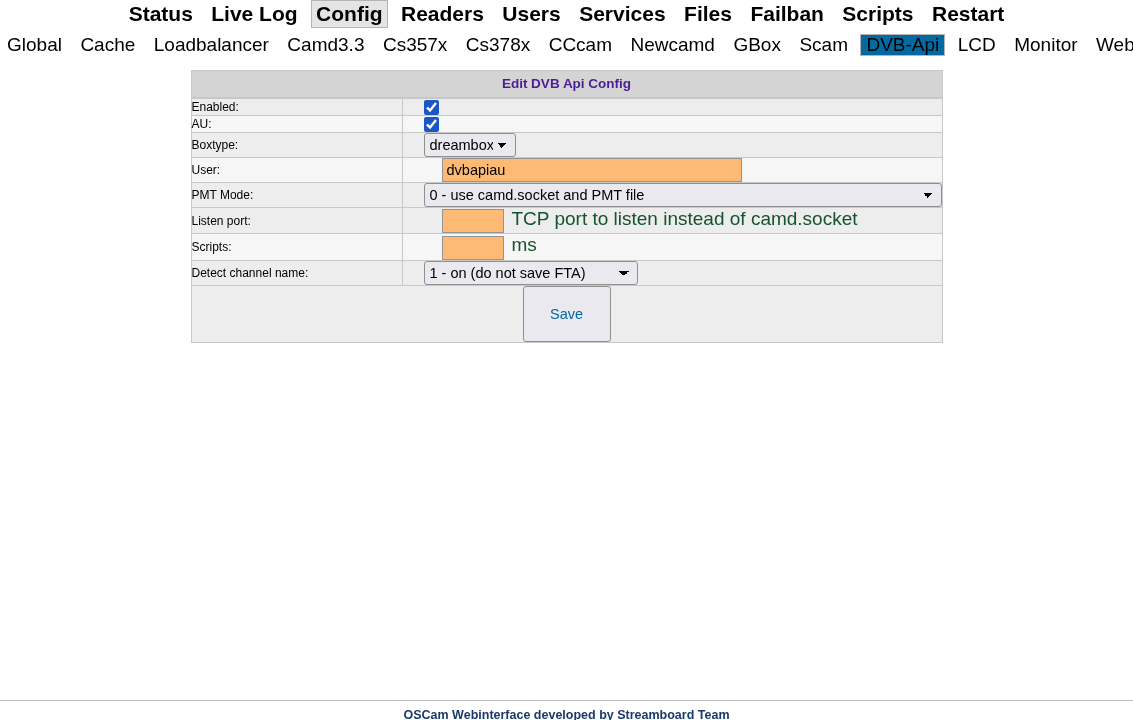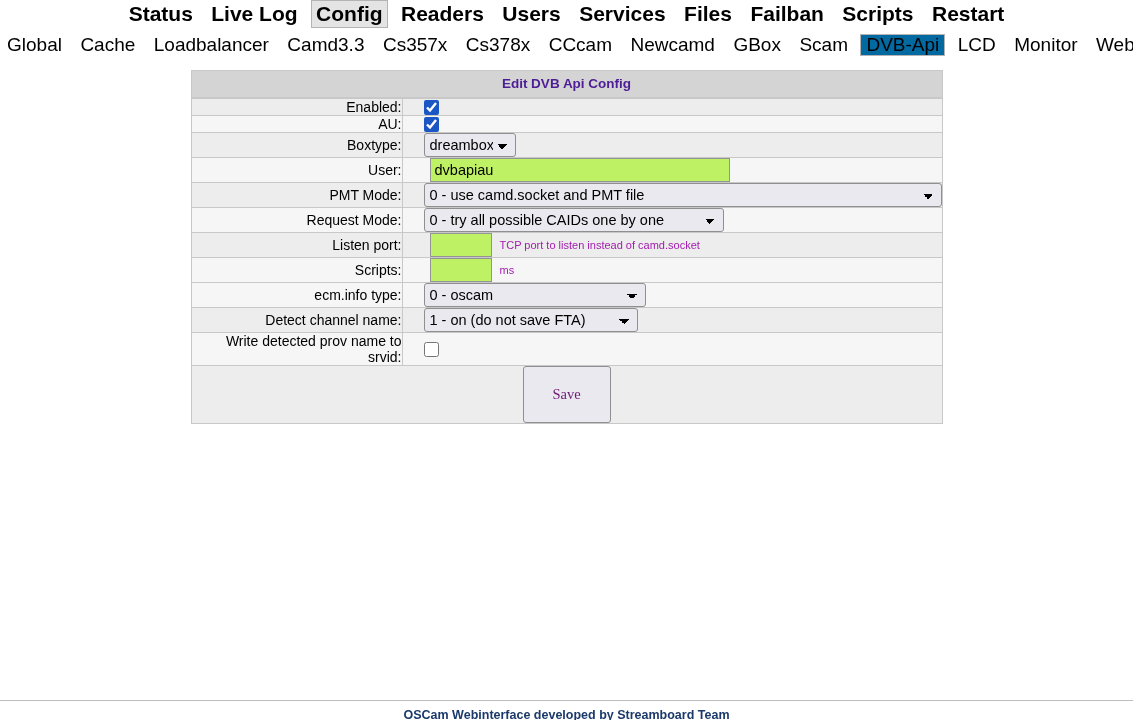--- a/index.html
+++ b/index.html
@@ -83,49 +83,48 @@
     border: 1px solid #c8c8c8;
     color: #4c1d95;
   }
   tr.odd td { background: #ededed; }
   tr.even td { background: #f6f6f6; }
   td.lbl {
     width: 222px;
     padding: 11px 0 11px 8px;
     color: #000;
     vertical-align: middle;
-    font-size: 14px;
-    text-align: right;
+    font-size: 12px;
   }
   td.val {
     padding: 7px 0 7px 8px;
     vertical-align: middle;
   }
   .hint {
-    font-size: 11px;
-    color: #a21caf;
+    font-size: 19px;
+    color: #14532d;
     margin-left: 8px;
     margin-top: 20px;
   }
   input[type=checkbox] {
     width: 15px;
     height: 15px;
     margin: 0 0 0 21px;
     vertical-align: middle;
     accent-color: #1a56c4;
   }
   input.txt {
     font-family: "Liberation Sans", sans-serif;
     font-size: 14.5px;
     padding: 3px 4px;
     border: 1px solid #949494;
-    background: #bef264;
+    background: #fdba74;
     color: #000;
     vertical-align: middle;
-    margin-left: 27px;
+    margin-left: 39px;
   }
   input.user { width: 300px; }
   input.small { width: 62px; }
   select {
     font-family: "Liberation Sans", sans-serif;
     font-size: 14.5px;
     padding: 3px 22px 3px 5px;
     border: 1px solid #8f8f8f;
     border-radius: 3px;
     background: #e9e9ef;
@@ -148,28 +147,28 @@
   select.narrow { width: 222px; }
   select.box    { width: 92px; }
   select.det    { width: 214px; }
 
   td.savecell {
     background: #ededed;
     text-align: center;
     padding: 9px 0 10px 0;
   }
   button.save {
-    font-family: Liberation Serif, serif;
+    font-family: Liberation Sans, sans-serif;
     font-size: 14.5px;
     padding: 19px 0;
     width: 88px;
     border: 1px solid #8f8f8f;
     border-radius: 3px;
     background: #e9e9ef;
-    color: #701a75;
+    color: #0369a1;
     cursor: pointer;
   }
 
   
   .footline {
     position: absolute;
     left: 0;
     top: 700px;
     width: 1133px;
     border-top: 1px solid #bdbdbd;
@@ -251,62 +250,40 @@
           </td>
         </tr>
         <tr class="odd">
           <td class="lbl">PMT Mode:</td>
           <td class="val">
             <select class="wide">
               <option>0 - use camd.socket and PMT file</option>
             </select>
           </td>
         </tr>
-        <tr class="even">
-          <td class="lbl">Request Mode:</td>
-          <td class="val">
-            <select class="mid">
-              <option>0 - try all possible CAIDs one by one</option>
-            </select>
-          </td>
-        </tr>
         <tr class="odd">
           <td class="lbl">Listen port:</td>
           <td class="val">
             <input type="text" class="txt small" value="" style=""><span class="hint">TCP port to listen instead of camd.socket</span>
           </td>
         </tr>
         <tr class="even">
           <td class="lbl">Scripts:</td>
           <td class="val">
             <input type="text" class="txt small" value="" style=""><span class="hint">ms</span>
-          </td>
-        </tr>
-        <tr class="even">
-          <td class="lbl">ecm.info type:</td>
-          <td class="val">
-            <select class="narrow">
-              <option>0 - oscam</option>
-            </select>
           </td>
         </tr>
         <tr class="odd">
           <td class="lbl">Detect channel name:</td>
           <td class="val">
             <select class="det">
               <option>1 - on (do not save FTA)</option>
             </select>
           </td>
         </tr>
-        <tr class="even">
-          <td class="lbl">Write detected prov name to srvid:</td>
-          <td class="val">
-            <input type="checkbox" style="">
-          </td>
-        </tr>
         <tr>
           <td class="savecell" colspan="2">
             <button class="save">Save</button>
           </td>
         </tr>
       </tbody>
     </table>
   </div>
 
   <div class="footline"></div>

